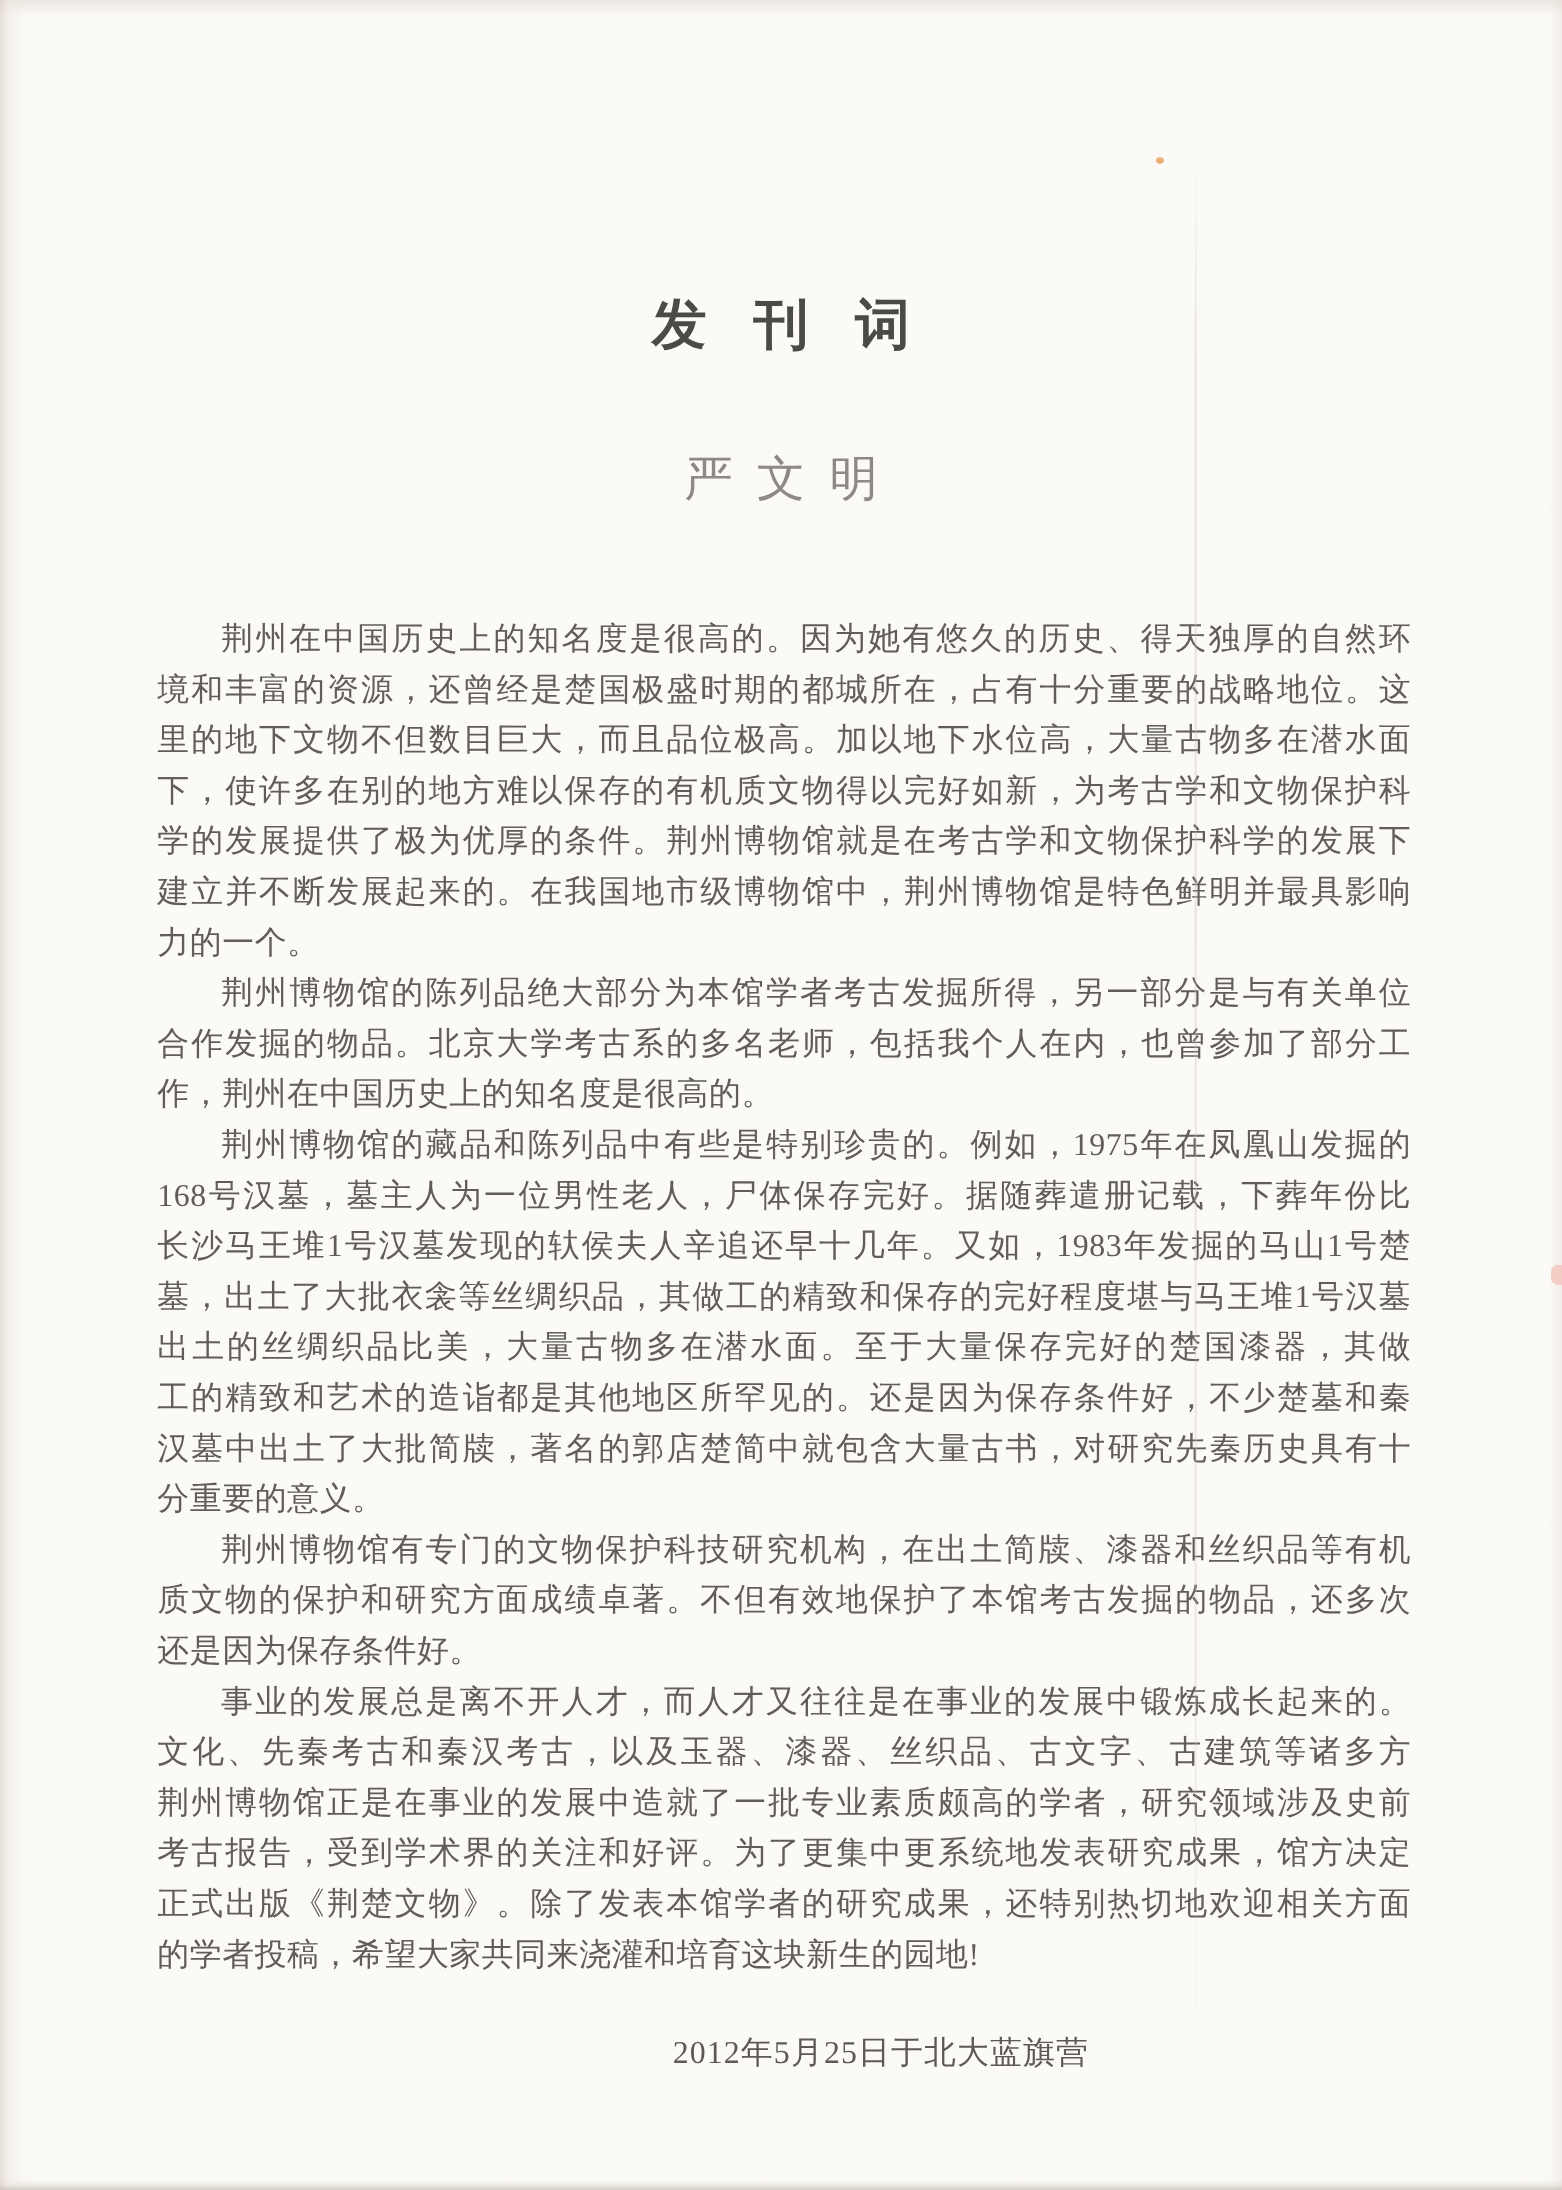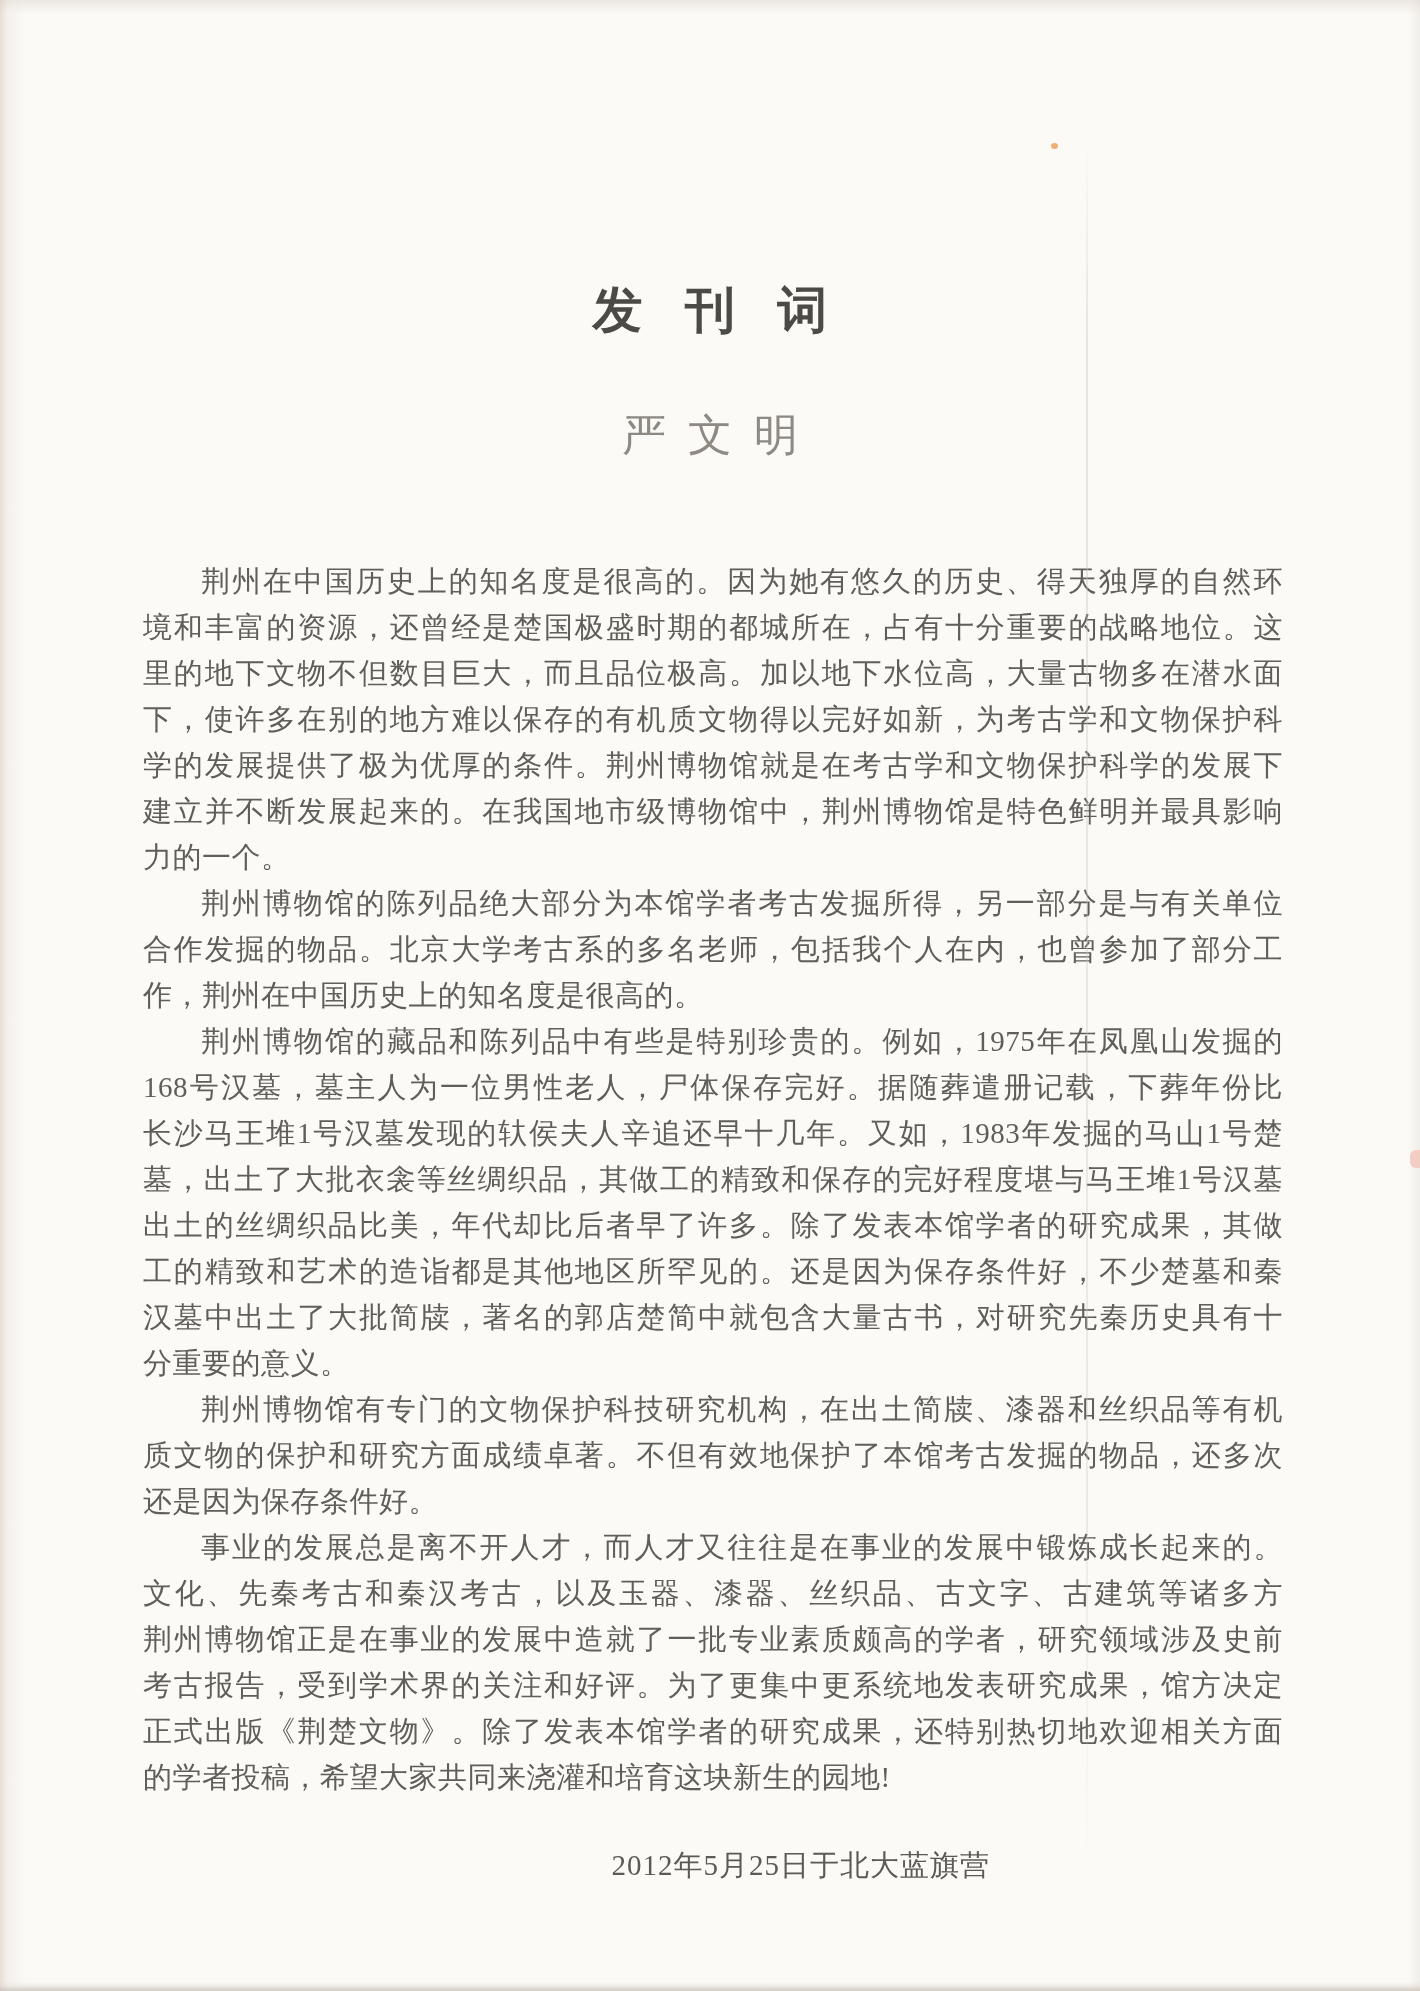--- a/index.html
+++ b/index.html
@@ -26,21 +26,20 @@
     top: 262px;
     left: 0;
     width: 100%;
     text-align: center;
     font-size: 50px;
     font-weight: bold;
     color: #4c4a47;
     letter-spacing: 0.85em;
     text-indent: 0.85em;
     white-space: nowrap;
-    margin-top: 15px;
   }
   .author-name {
     position: absolute;
     top: 406px;
     left: 0;
     width: 100%;
     text-align: center;
     font-size: 44px;
     font-weight: normal;
     color: #8e8a83;
@@ -133,21 +132,21 @@
       <div class="line">学的发展提供了极为优厚的条件。荆州博物馆就是在考古学和文物保护科学的发展下</div>
       <div class="line">建立并不断发展起来的。在我国地市级博物馆中，荆州博物馆是特色鲜明并最具影响</div>
       <div class="line para-end">力的一个。</div>
       <div class="line para-start">荆州博物馆的陈列品绝大部分为本馆学者考古发掘所得，另一部分是与有关单位</div>
       <div class="line">合作发掘的物品。北京大学考古系的多名老师，包括我个人在内，也曾参加了部分工</div>
       <div class="line para-end">作，荆州在中国历史上的知名度是很高的。</div>
       <div class="line para-start">荆州博物馆的藏品和陈列品中有些是特别珍贵的。例如，1975年在凤凰山发掘的</div>
       <div class="line">168号汉墓，墓主人为一位男性老人，尸体保存完好。据随葬遣册记载，下葬年份比</div>
       <div class="line">长沙马王堆1号汉墓发现的轪侯夫人辛追还早十几年。又如，1983年发掘的马山1号楚</div>
       <div class="line">墓，出土了大批衣衾等丝绸织品，其做工的精致和保存的完好程度堪与马王堆1号汉墓</div>
-      <div class="line">出土的丝绸织品比美，年代却比后者早了许多。除了发表本馆学者的研究成果，其做</div>
+      <div class="line">出土的丝绸织品比美，大量古物多在潜水面。至于大量保存完好的楚国漆器，其做</div>
       <div class="line">工的精致和艺术的造诣都是其他地区所罕见的。还是因为保存条件好，不少楚墓和秦</div>
       <div class="line">汉墓中出土了大批简牍，著名的郭店楚简中就包含大量古书，对研究先秦历史具有十</div>
       <div class="line para-end">分重要的意义。</div>
       <div class="line para-start">荆州博物馆有专门的文物保护科技研究机构，在出土简牍、漆器和丝织品等有机</div>
       <div class="line">质文物的保护和研究方面成绩卓著。不但有效地保护了本馆考古发掘的物品，还多次</div>
       <div class="line para-end">还是因为保存条件好。</div>
       <div class="line para-start">事业的发展总是离不开人才，而人才又往往是在事业的发展中锻炼成长起来的。</div>
       <div class="line">文化、先秦考古和秦汉考古，以及玉器、漆器、丝织品、古文字、古建筑等诸多方</div>
       <div class="line">荆州博物馆正是在事业的发展中造就了一批专业素质颇高的学者，研究领域涉及史前</div>
       <div class="line">考古报告，受到学术界的关注和好评。为了更集中更系统地发表研究成果，馆方决定</div>

